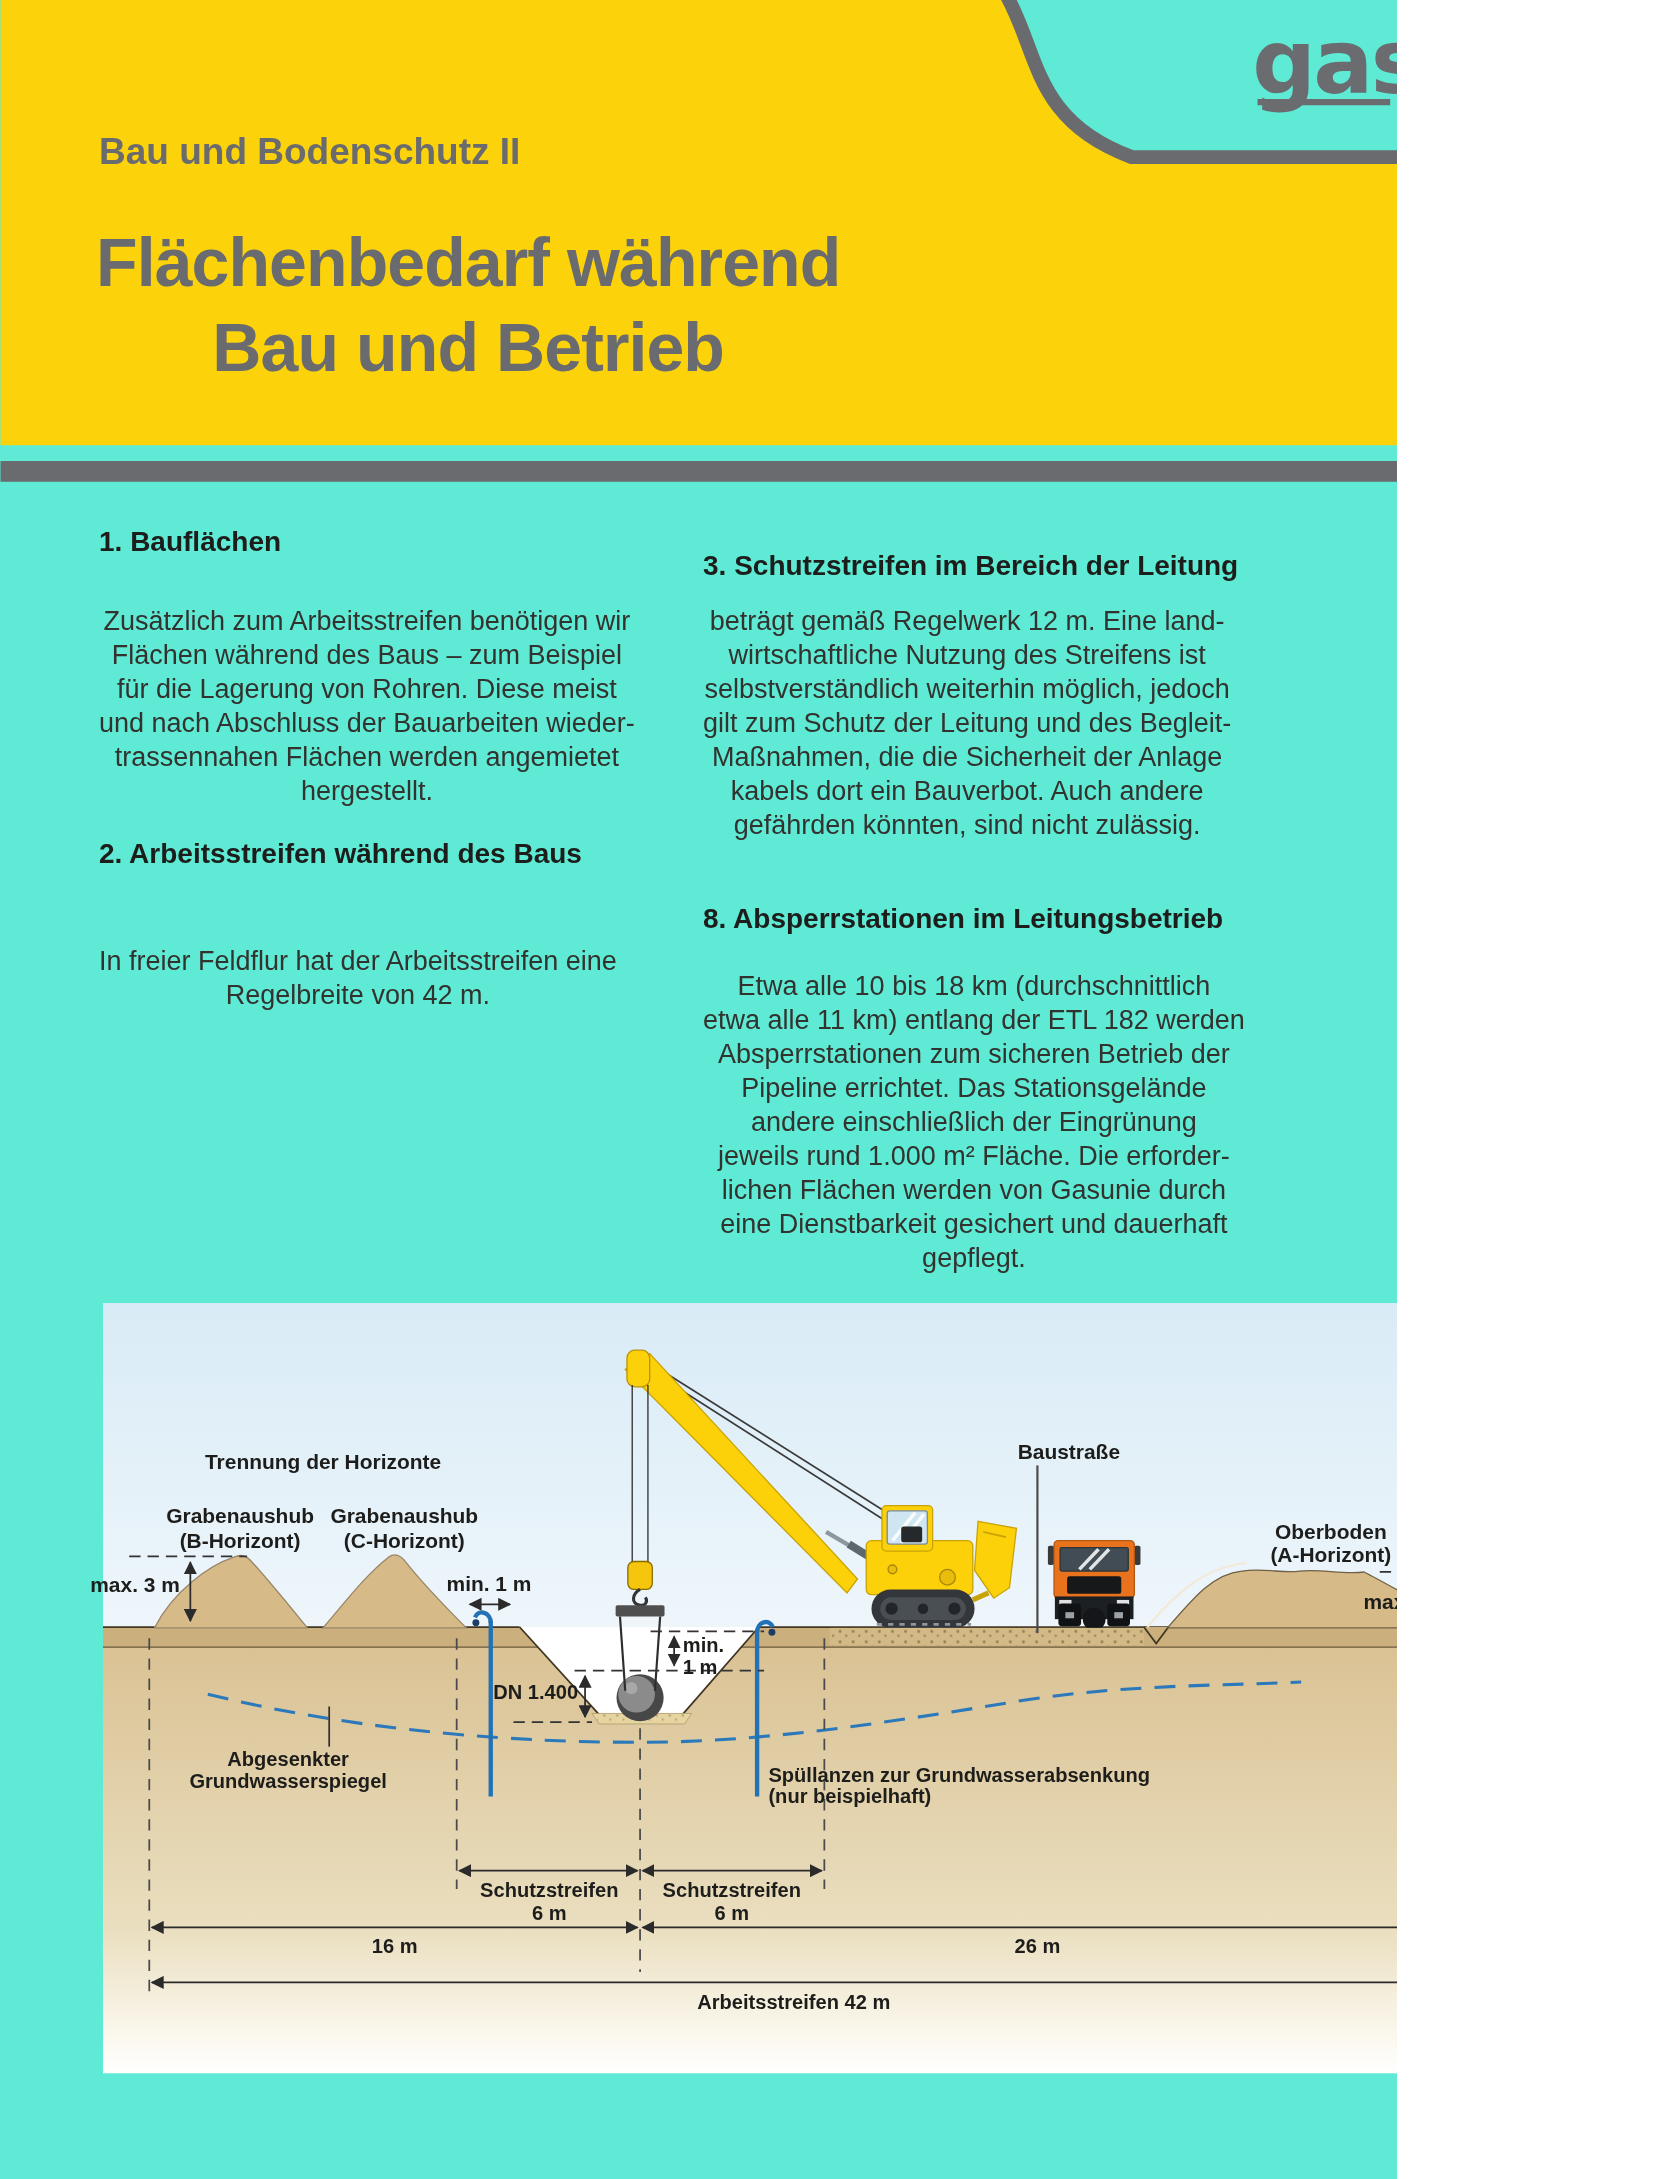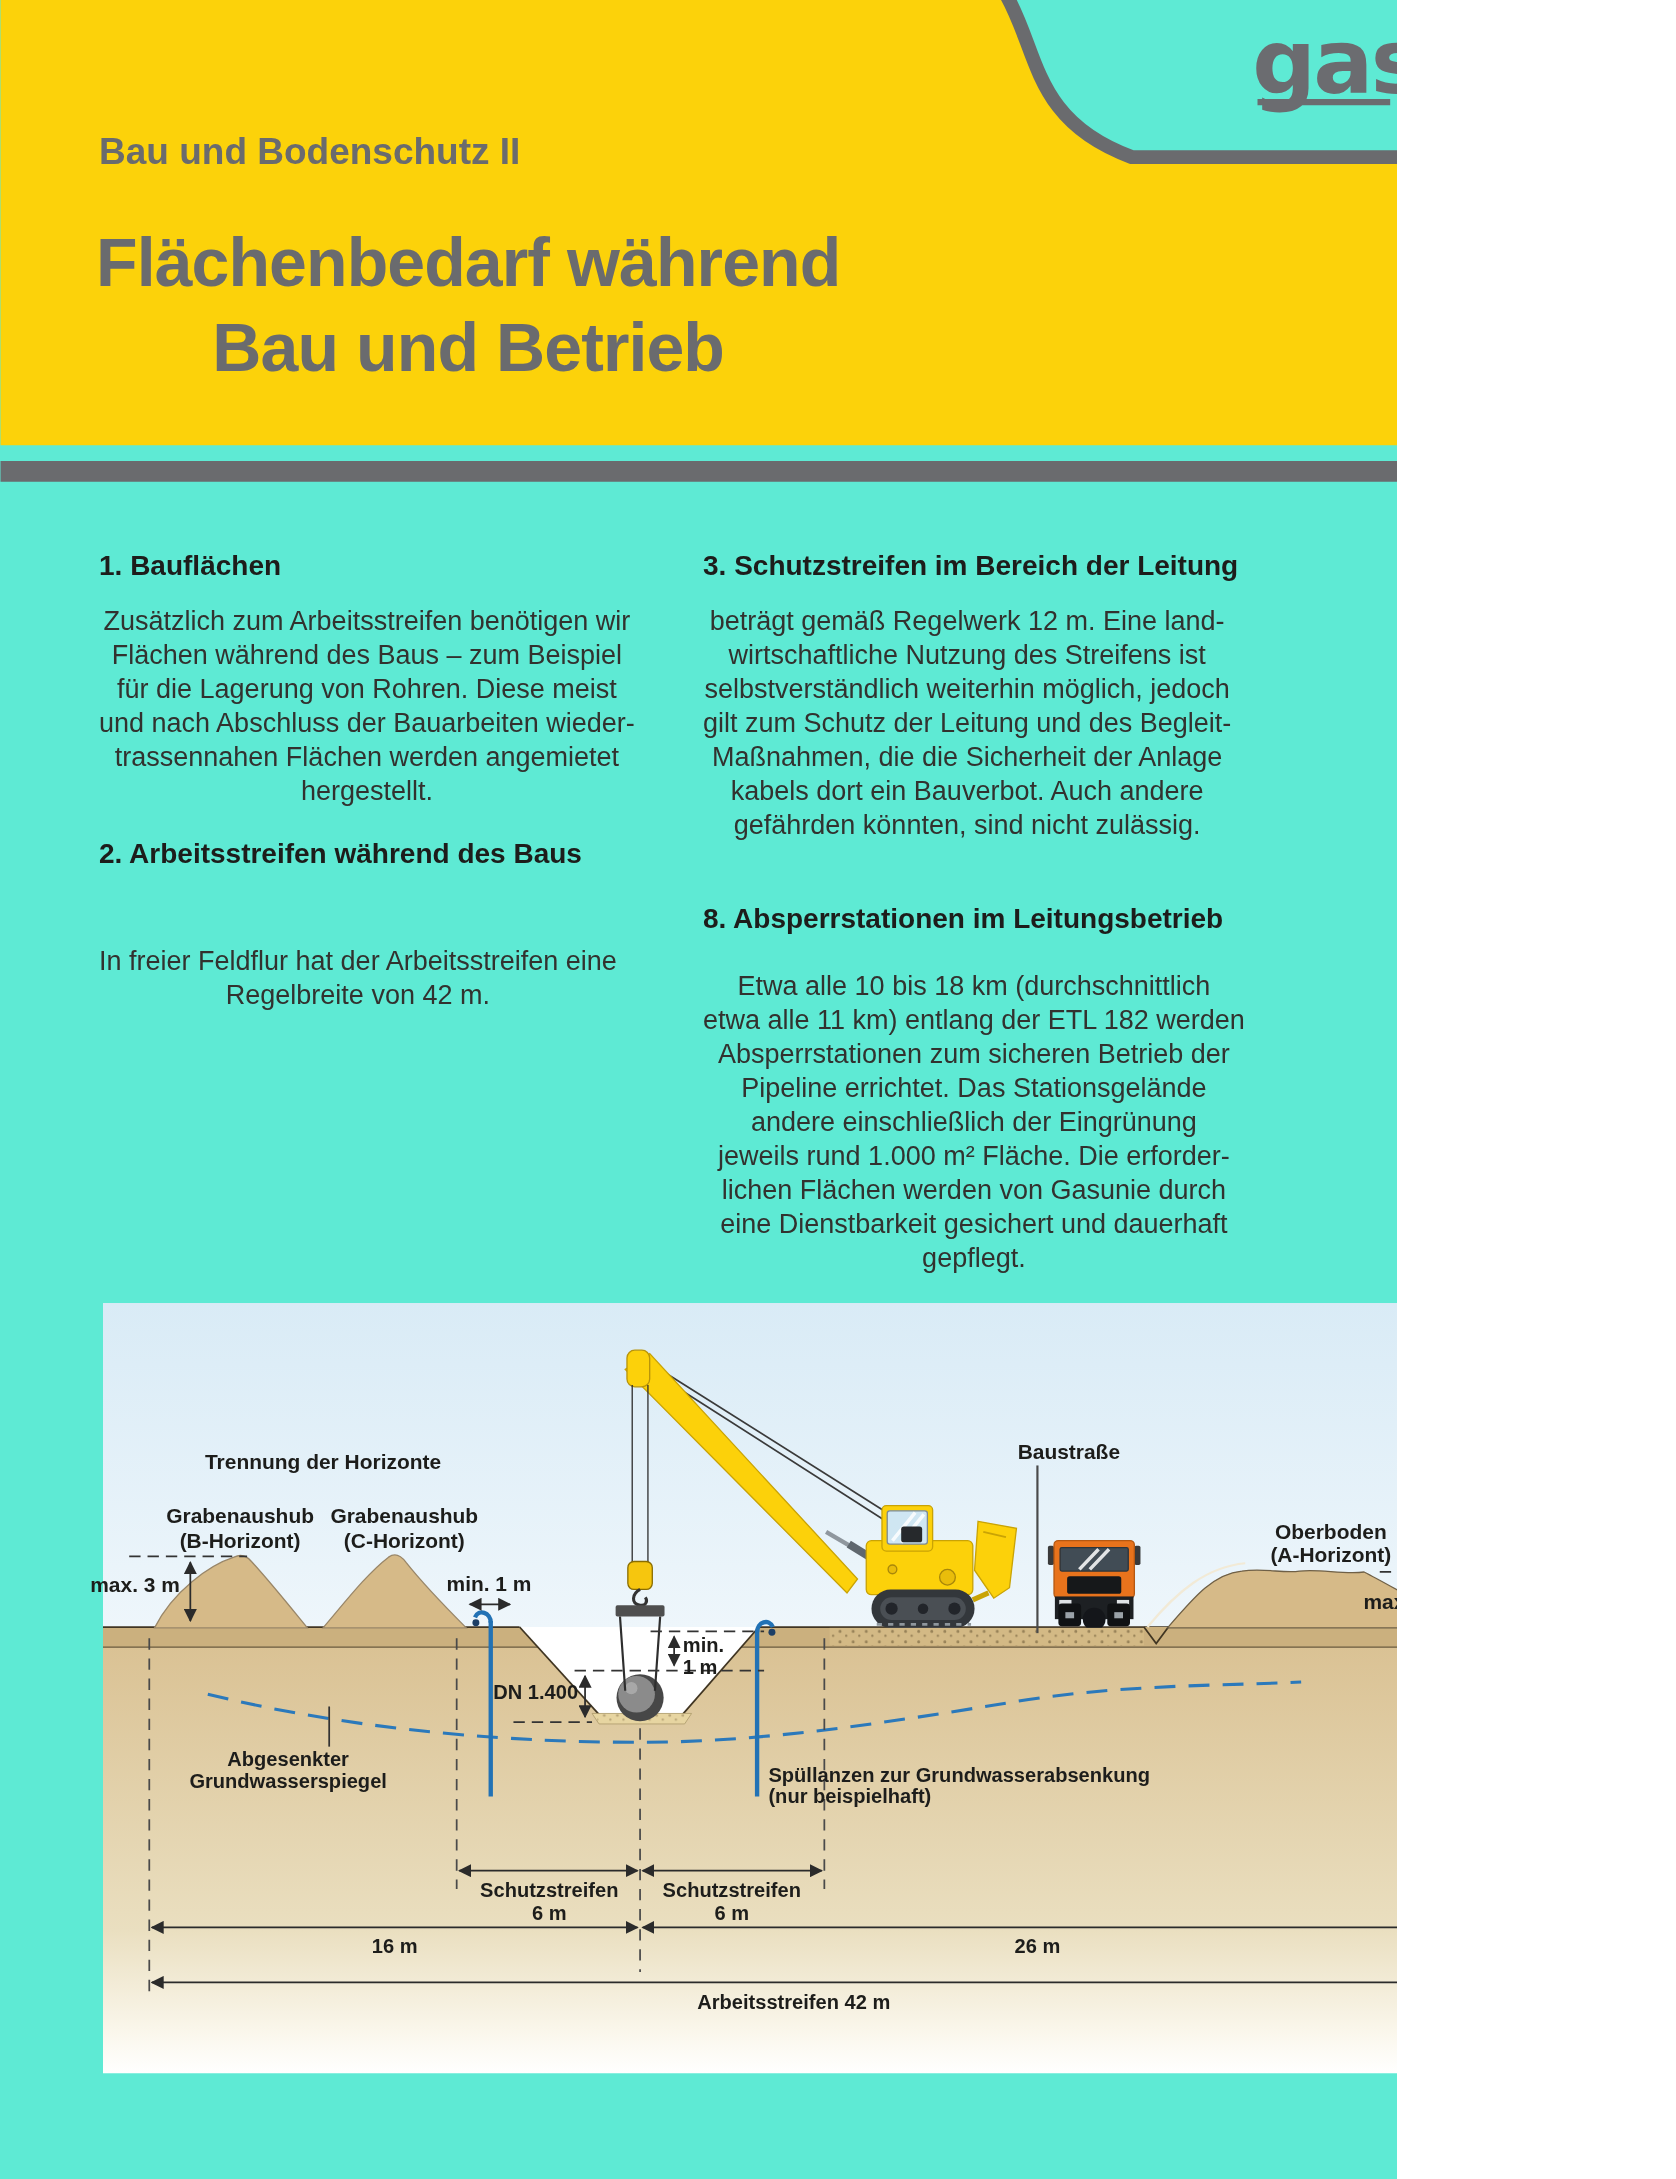--- a/index.html
+++ b/index.html
@@ -44,21 +44,21 @@
       <line x1="1652" y1="62" x2="1752" y2="62" stroke="#6b6c70" stroke-width="7"></line>
     </g>
   </svg>
 
   <div class="abs title">
     <div>Flächenbedarf während</div>
     <div>Bau und Betrieb</div>
   </div>
   <div class="abs subtitle">Bau und Bodenschutz II</div>
 
-  <div class="abs sec-heading" style="left:99px;top:550px;">1. Bauflächen</div>
+  <div class="abs sec-heading" style="left:99px;top:526px;">1. Bauflächen</div>
   <div class="abs sec-body" style="left:99px;top:604px;">
     <div>Zusätzlich zum Arbeitsstreifen benötigen wir</div>
     <div>Flächen während des Baus – zum Beispiel</div>
     <div>für die Lagerung von Rohren. Diese meist</div>
     <div>und nach Abschluss der Bauarbeiten wieder-</div>
     <div>trassennahen Flächen werden angemietet</div>
     <div>hergestellt.</div>
   </div>
 
   <div class="abs sec-heading" style="left:99px;top:838px;">2. Arbeitsstreifen während des Baus</div>

